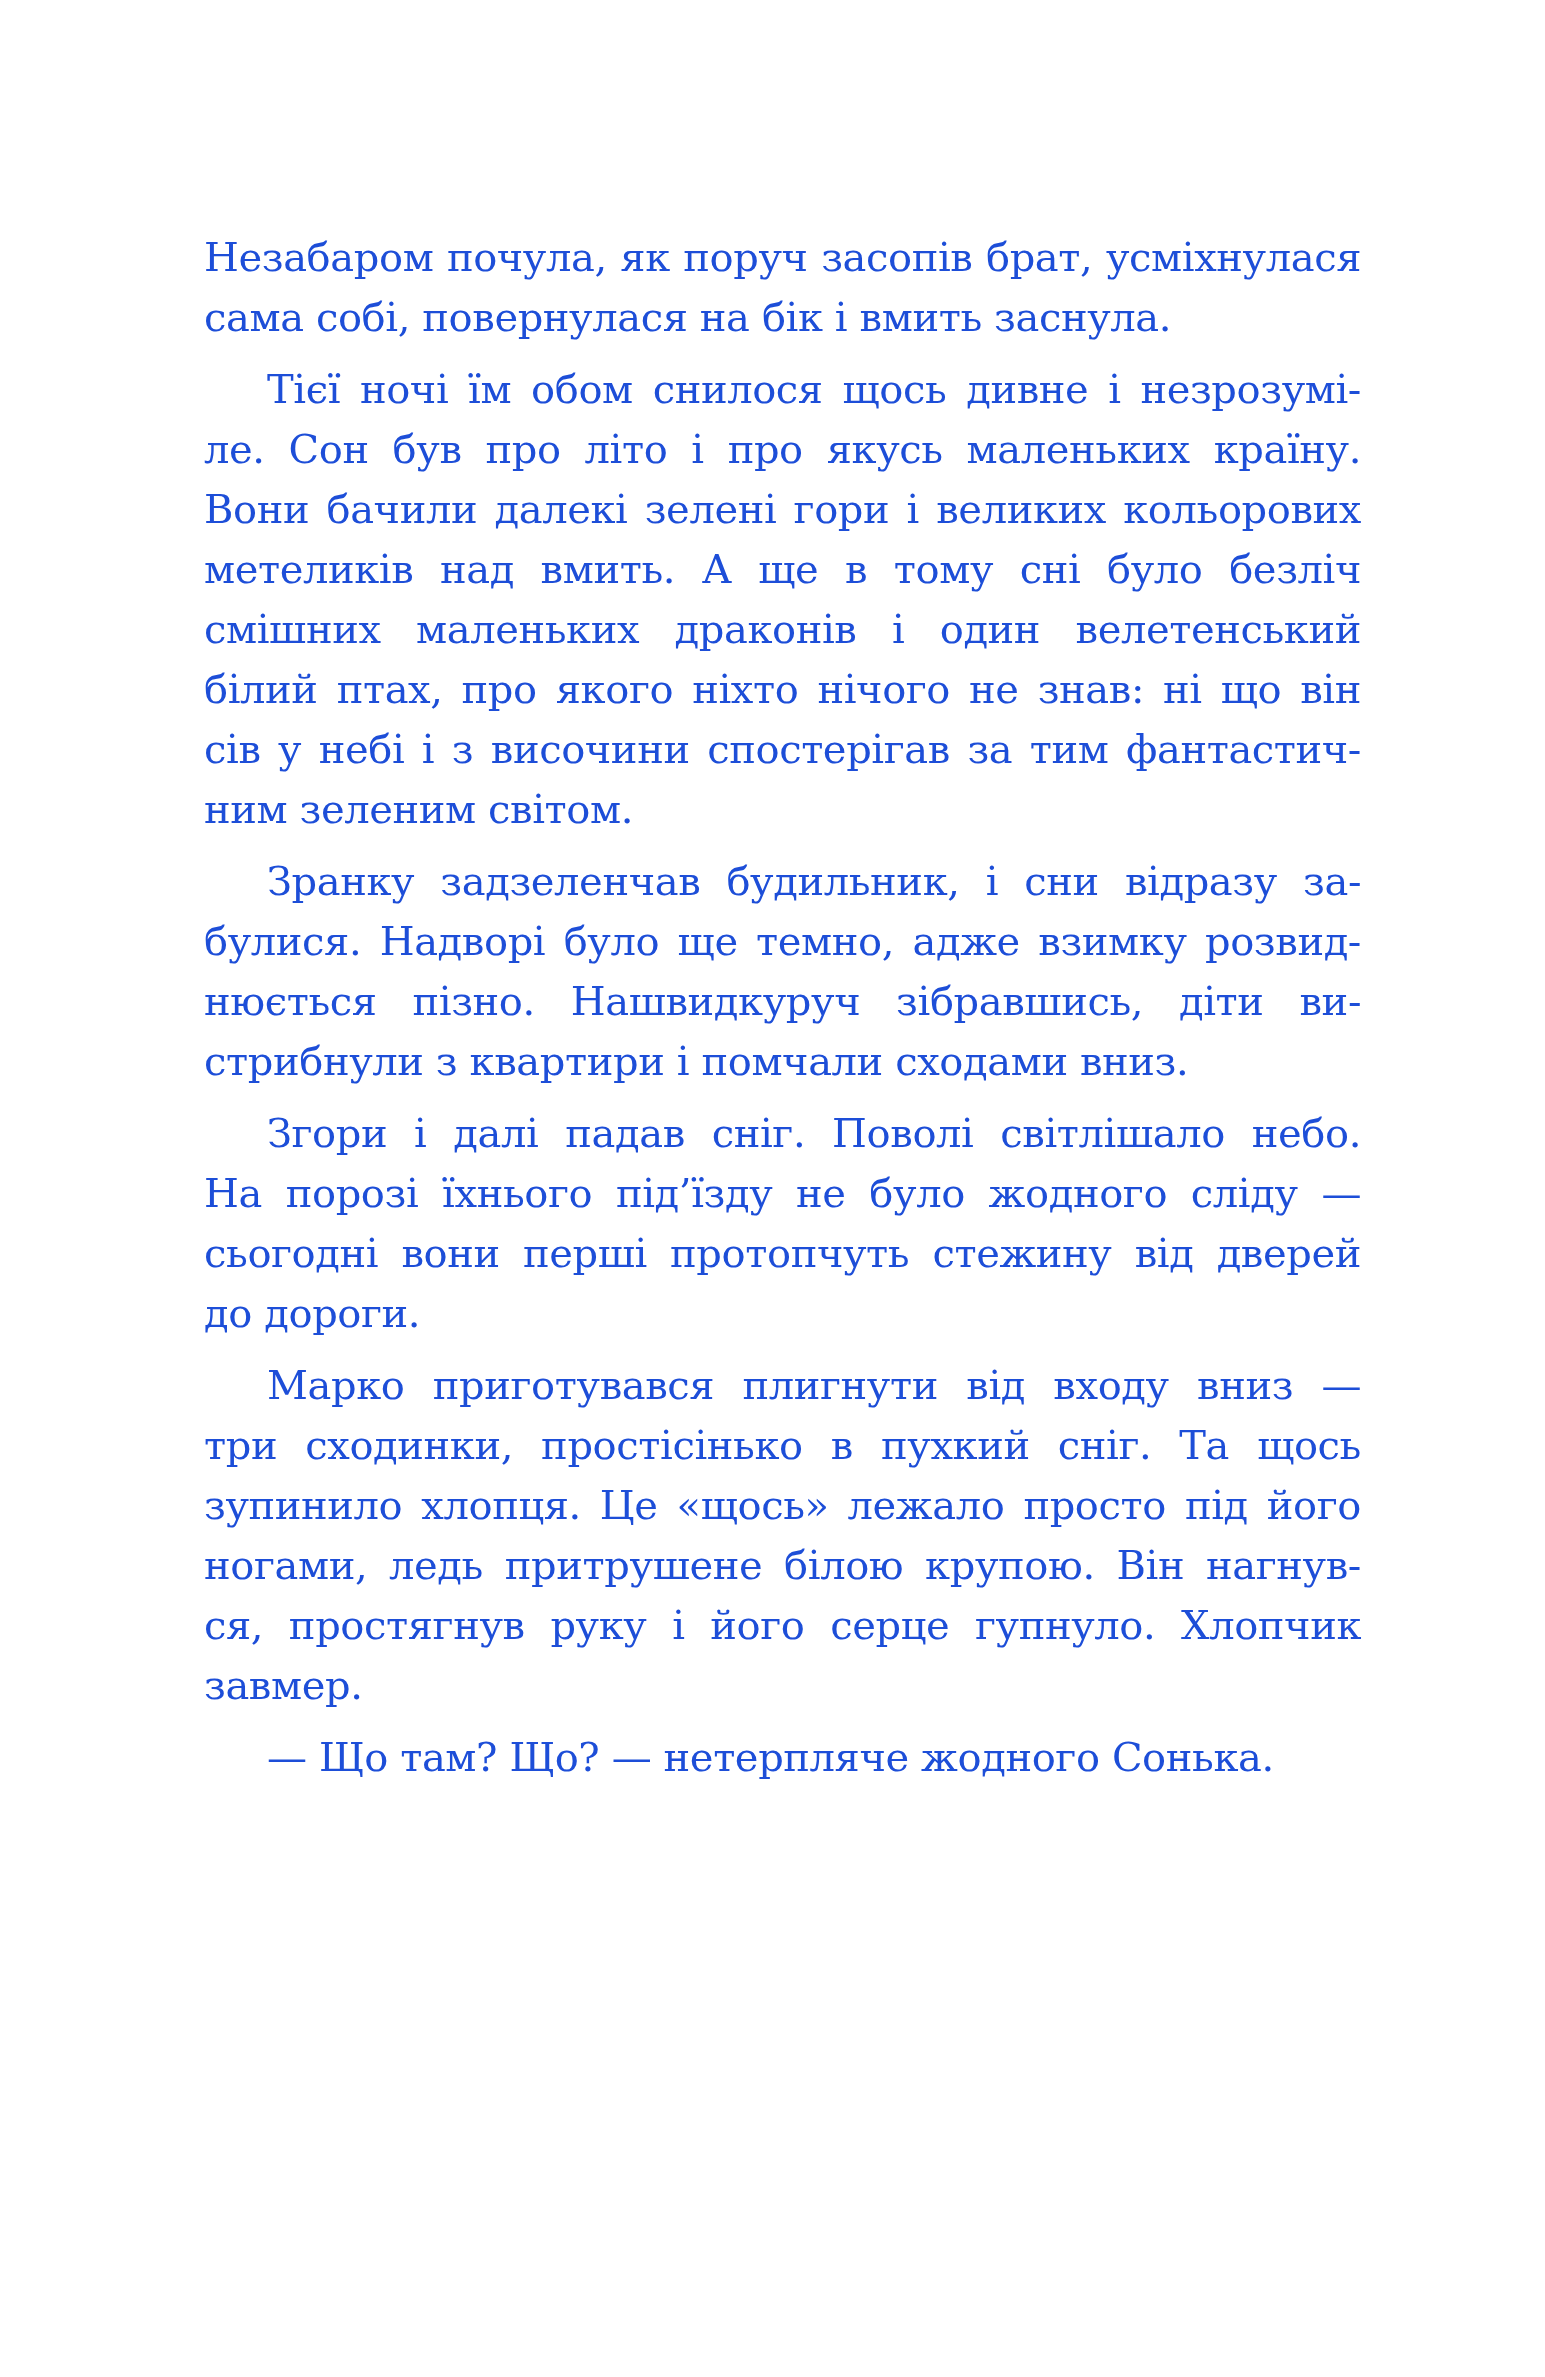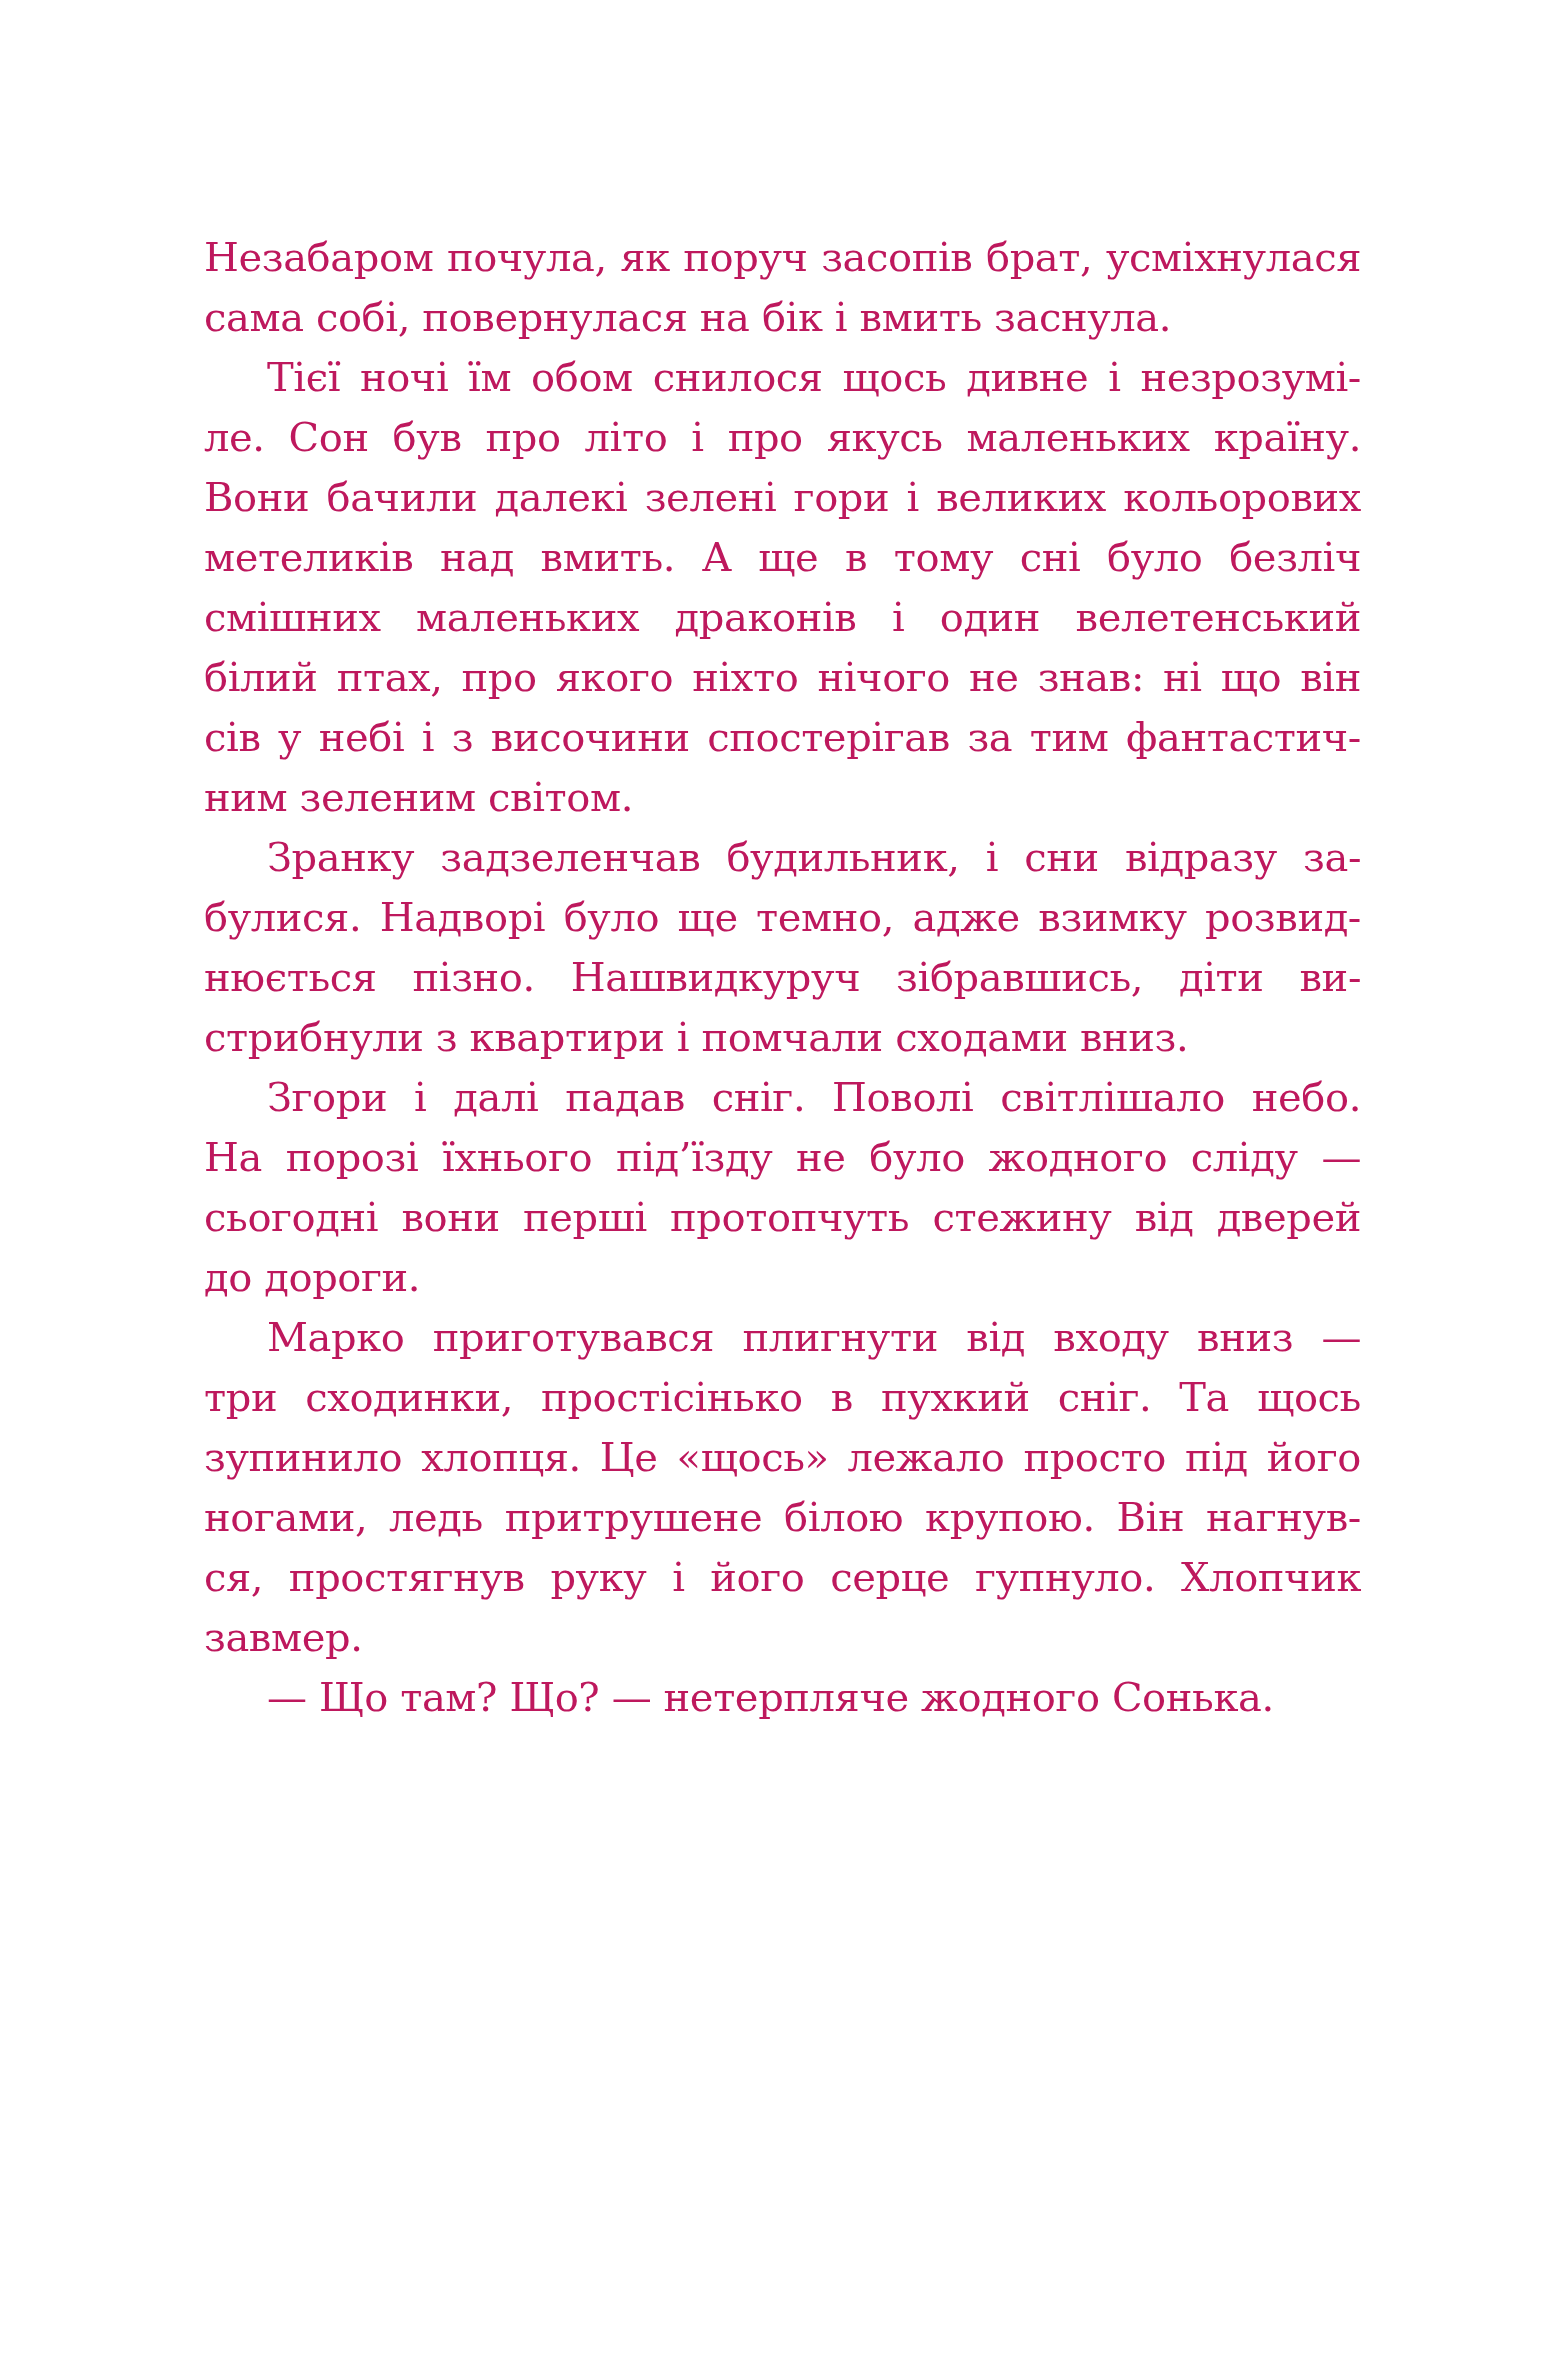--- a/index.html
+++ b/index.html
@@ -5,33 +5,33 @@
   html, body { margin: 0; padding: 0; background: #ffffff; }
   body { width: 1546px; height: 2377px; position: relative; overflow: hidden; }
   .page {
     position: absolute;
     left: 204px;
     top: 227px;
     width: 1157px;
     font-family: "DejaVu Serif", "Liberation Serif", serif;
     font-size: 40px;
     line-height: 60px;
-    color: #be185d;
+    color: #1d4ed8;
     letter-spacing: -0.4px;
   }
   .line {
     display: block;
     height: 60px;
     white-space: nowrap;
     text-align: justify;
     text-align-last: justify;
     overflow: visible;
   }
   .line.last { text-align-last: left; }
-  .line.indent { padding-left: 63px; }
+  .line.indent { padding-left: 63px; margin-top: 12px; }
 </style>
 </head>
 <body>
 
 <div class="page">
   <div>
     <span class="line">Незабаром почула, як поруч засопів брат, усміхнулася</span>
     <span class="line last">сама собі, повернулася на бік і вмить заснула.</span>
   </div>
   <div>

